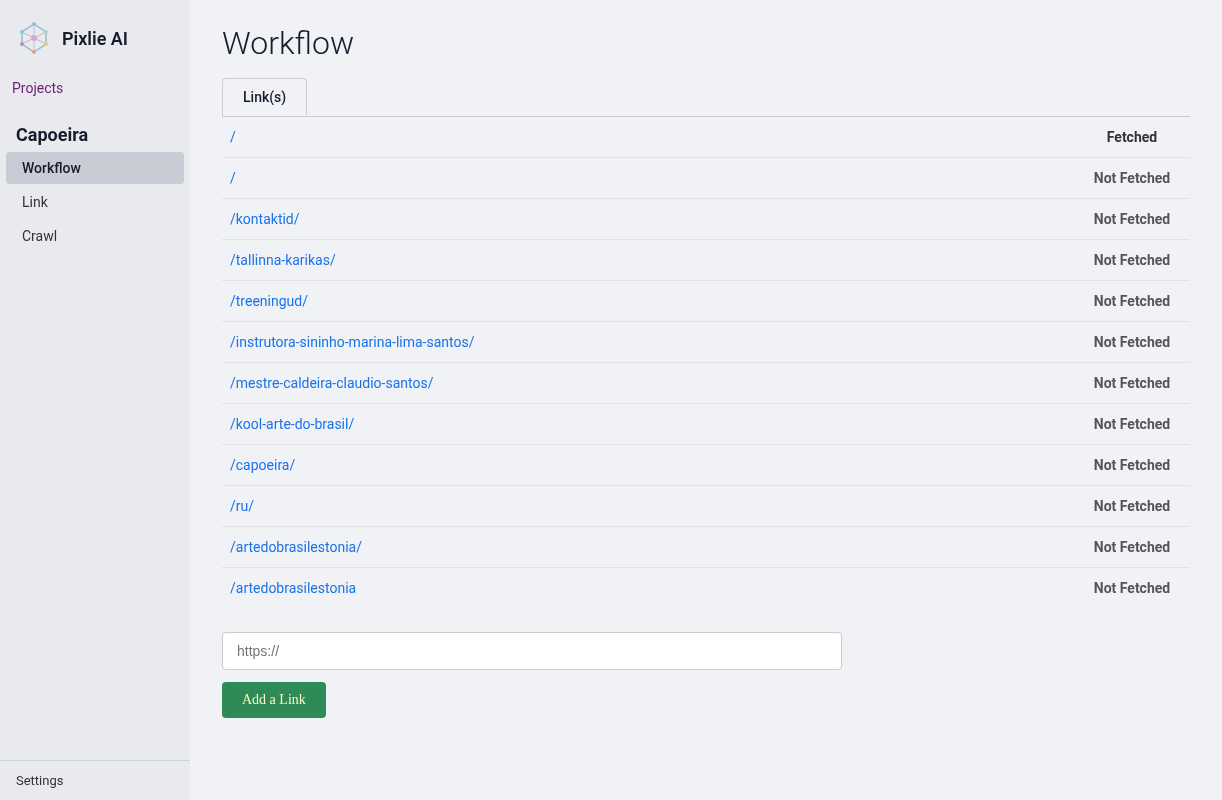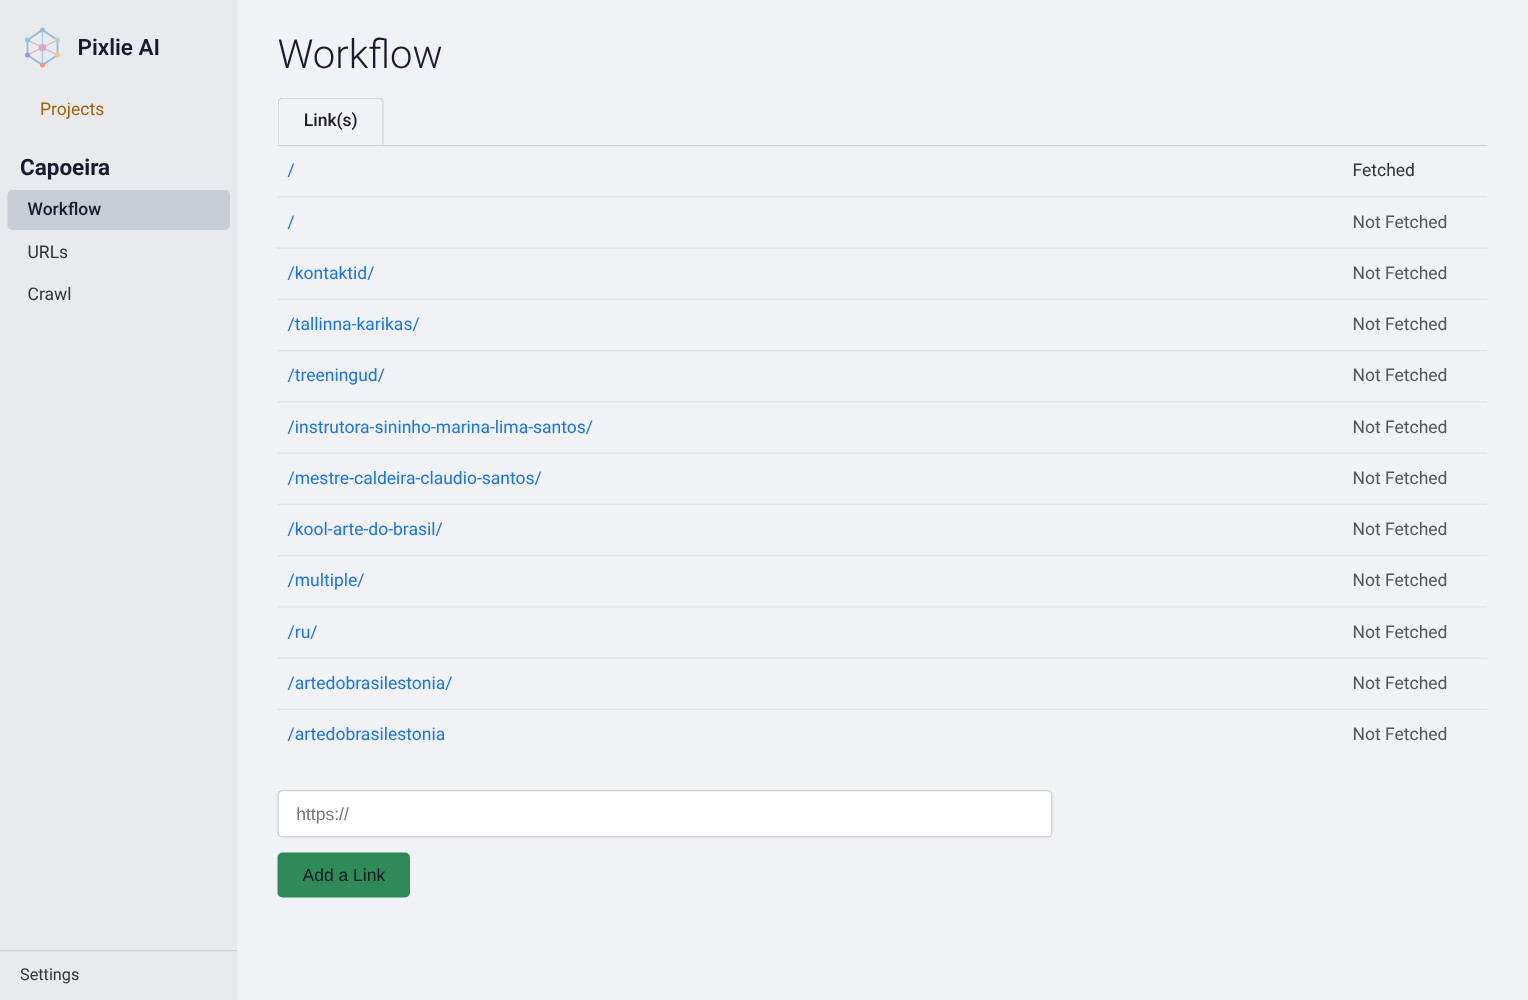--- a/index.html
+++ b/index.html
@@ -35,23 +35,23 @@
       height: 36px;
     }
 
     .logo-text {
       font-size: 18px;
       font-weight: 600;
       color: #1a1a2e;
     }
 
     .sidebar-projects {
-      padding: 8px 16px 16px 32px;
-      font-size: 14px;
-      color: #a16207;
+      padding: 8px 16px 16px 12px;
+      font-size: 14px;
+      color: #701a75;
       cursor: pointer;
     }
 
     .sidebar-section-title {
       padding: 12px 16px 6px 16px;
       font-size: 18px;
       font-weight: 700;
       color: #1a1a2e;
     }
 
@@ -152,21 +152,22 @@
       color: #1a73e8;
       font-size: 14px;
       text-decoration: none;
       cursor: pointer;
     }
 
     .link-status {
       font-size: 14px;
       color: #444;
       min-width: 100px;
-      text-align: left;
+      text-align: center;
+      font-weight: bold;
     }
 
     .link-status.fetched {
       color: #333;
     }
 
     .link-status.not-fetched {
       color: #555;
     }
 
@@ -184,26 +185,27 @@
       background: #fff;
       color: #0369a1;
       outline: none;
       display: block;
       margin-bottom: 12px;
     }
 
     .add-link-btn {
       padding: 10px 20px;
       background: #2e8b57;
-      color: #0f172a;
+      color: #fef9c3;
       border: none;
       border-radius: 4px;
       font-size: 14px;
       font-weight: 500;
       cursor: pointer;
+      font-family: Liberation Serif, serif;
     }
   </style>
 </head>
 <body>
 
 <aside class="sidebar">
   <div class="sidebar-logo">
     <svg class="logo-icon" viewBox="0 0 36 36" xmlns="http://www.w3.org/2000/svg">
       <g opacity="0.85">
         <polygon points="18,4 30,12 30,24 18,32 6,24 6,12" fill="none" stroke="#8ab4d4" stroke-width="1.5"></polygon>
@@ -223,21 +225,21 @@
   </div>
 
   <div class="sidebar-projects">Projects</div>
 
   <div class="sidebar-section-title">Capoeira</div>
 
   <div class="sidebar-nav-item active">
     <span>Workflow</span>
   </div>
   <div class="sidebar-nav-item">
-    <span>URLs</span>
+    <span>Link</span>
   </div>
   <div class="sidebar-nav-item">
     <span>Crawl</span>
   </div>
 
   <div class="sidebar-spacer"></div>
 
   <div class="sidebar-settings">Settings</div>
 </aside>
 
@@ -284,21 +286,21 @@
       <a class="link-url">/mestre-caldeira-claudio-santos/</a>
       <span class="link-status not-fetched">Not Fetched</span>
     </div>
 
     <div class="link-row">
       <a class="link-url">/kool-arte-do-brasil/</a>
       <span class="link-status not-fetched">Not Fetched</span>
     </div>
 
     <div class="link-row">
-      <a class="link-url">/multiple/</a>
+      <a class="link-url">/capoeira/</a>
       <span class="link-status not-fetched">Not Fetched</span>
     </div>
 
     <div class="link-row">
       <a class="link-url">/ru/</a>
       <span class="link-status not-fetched">Not Fetched</span>
     </div>
 
     <div class="link-row">
       <a class="link-url">/artedobrasilestonia/</a>

